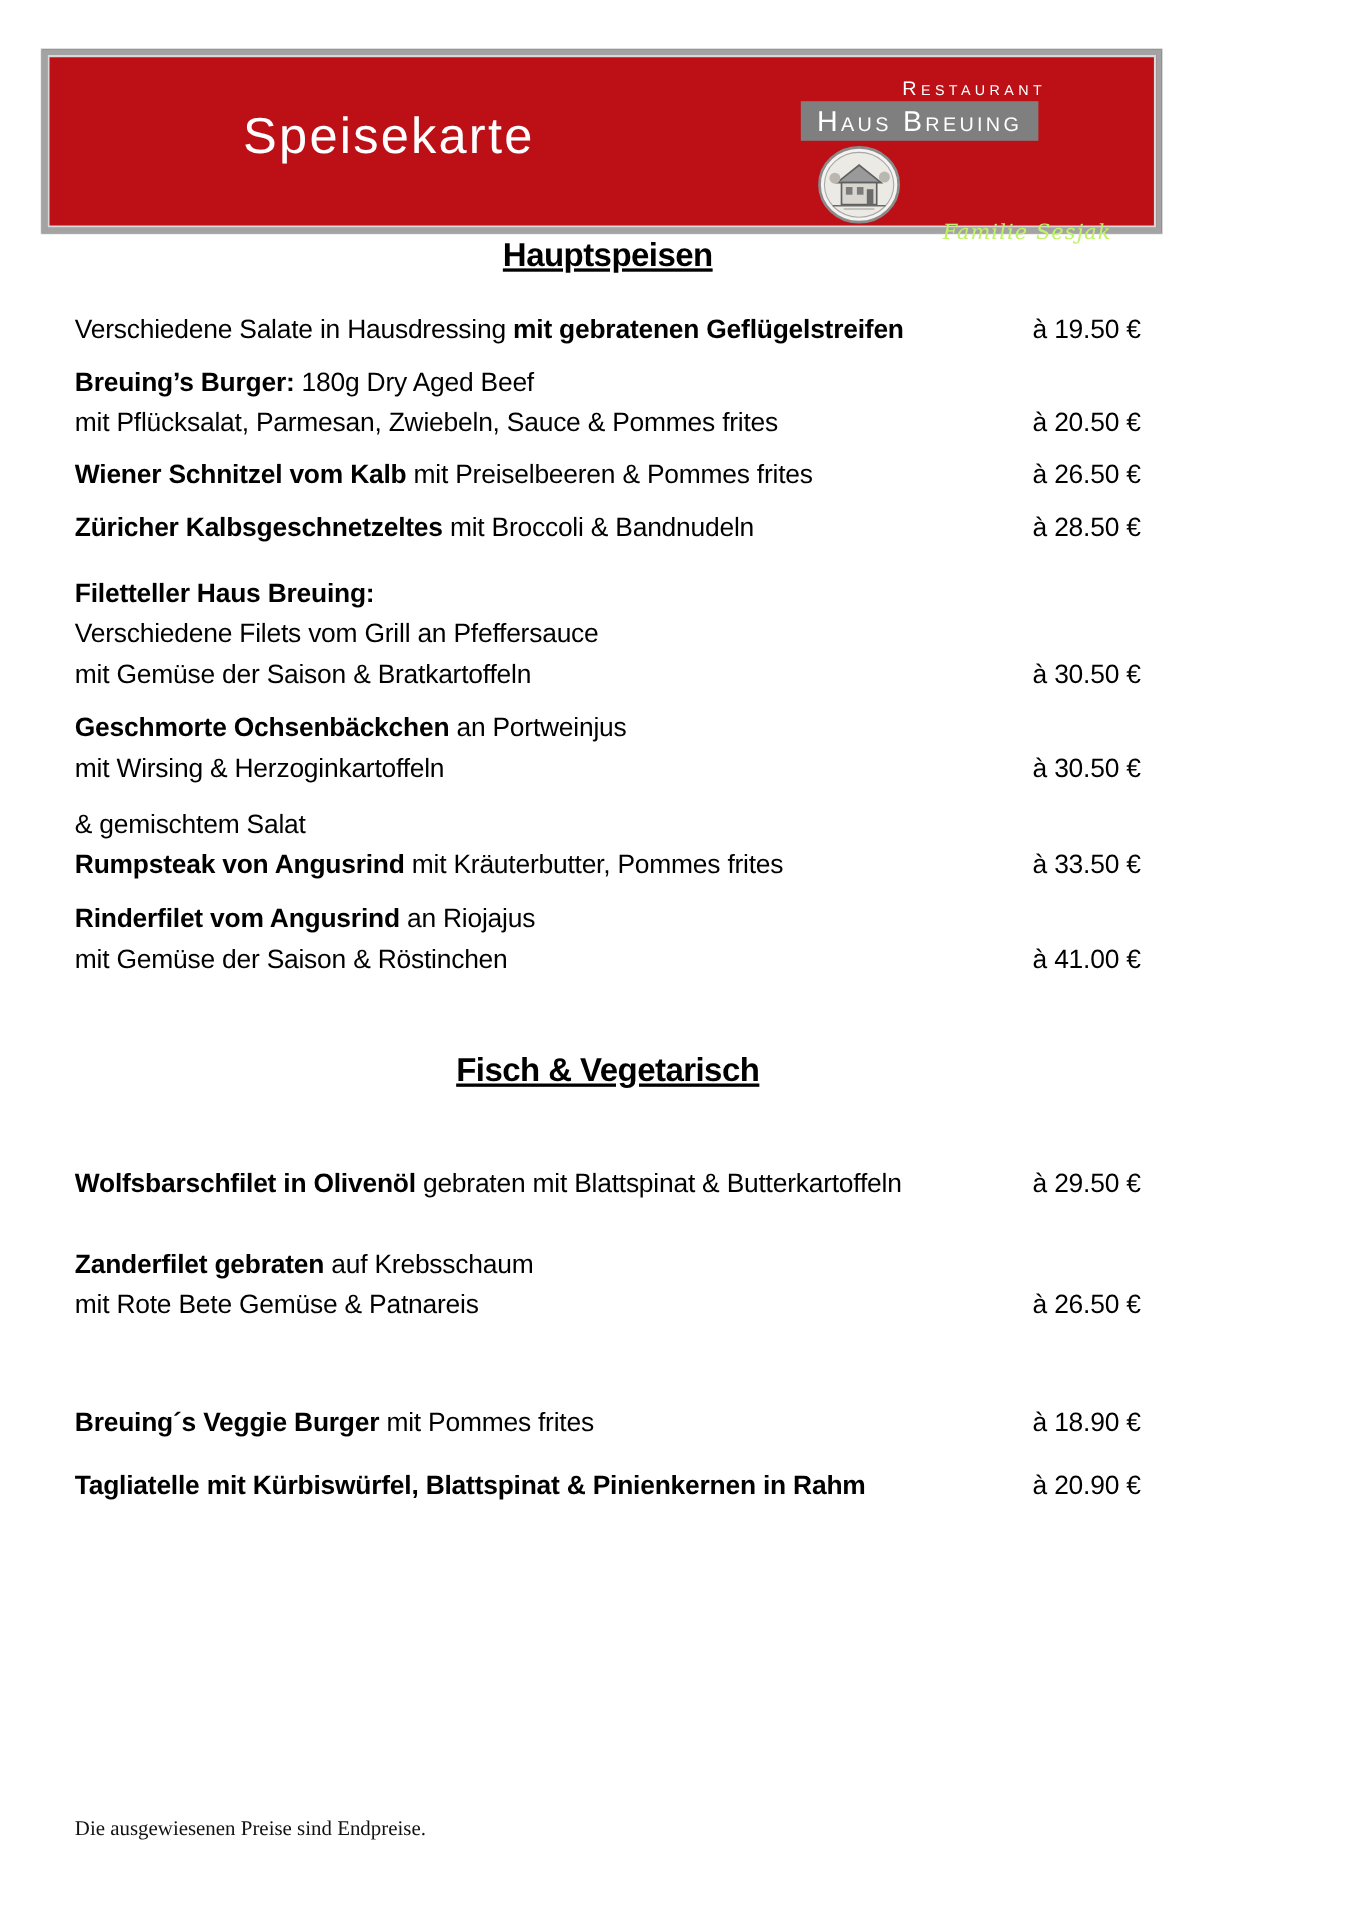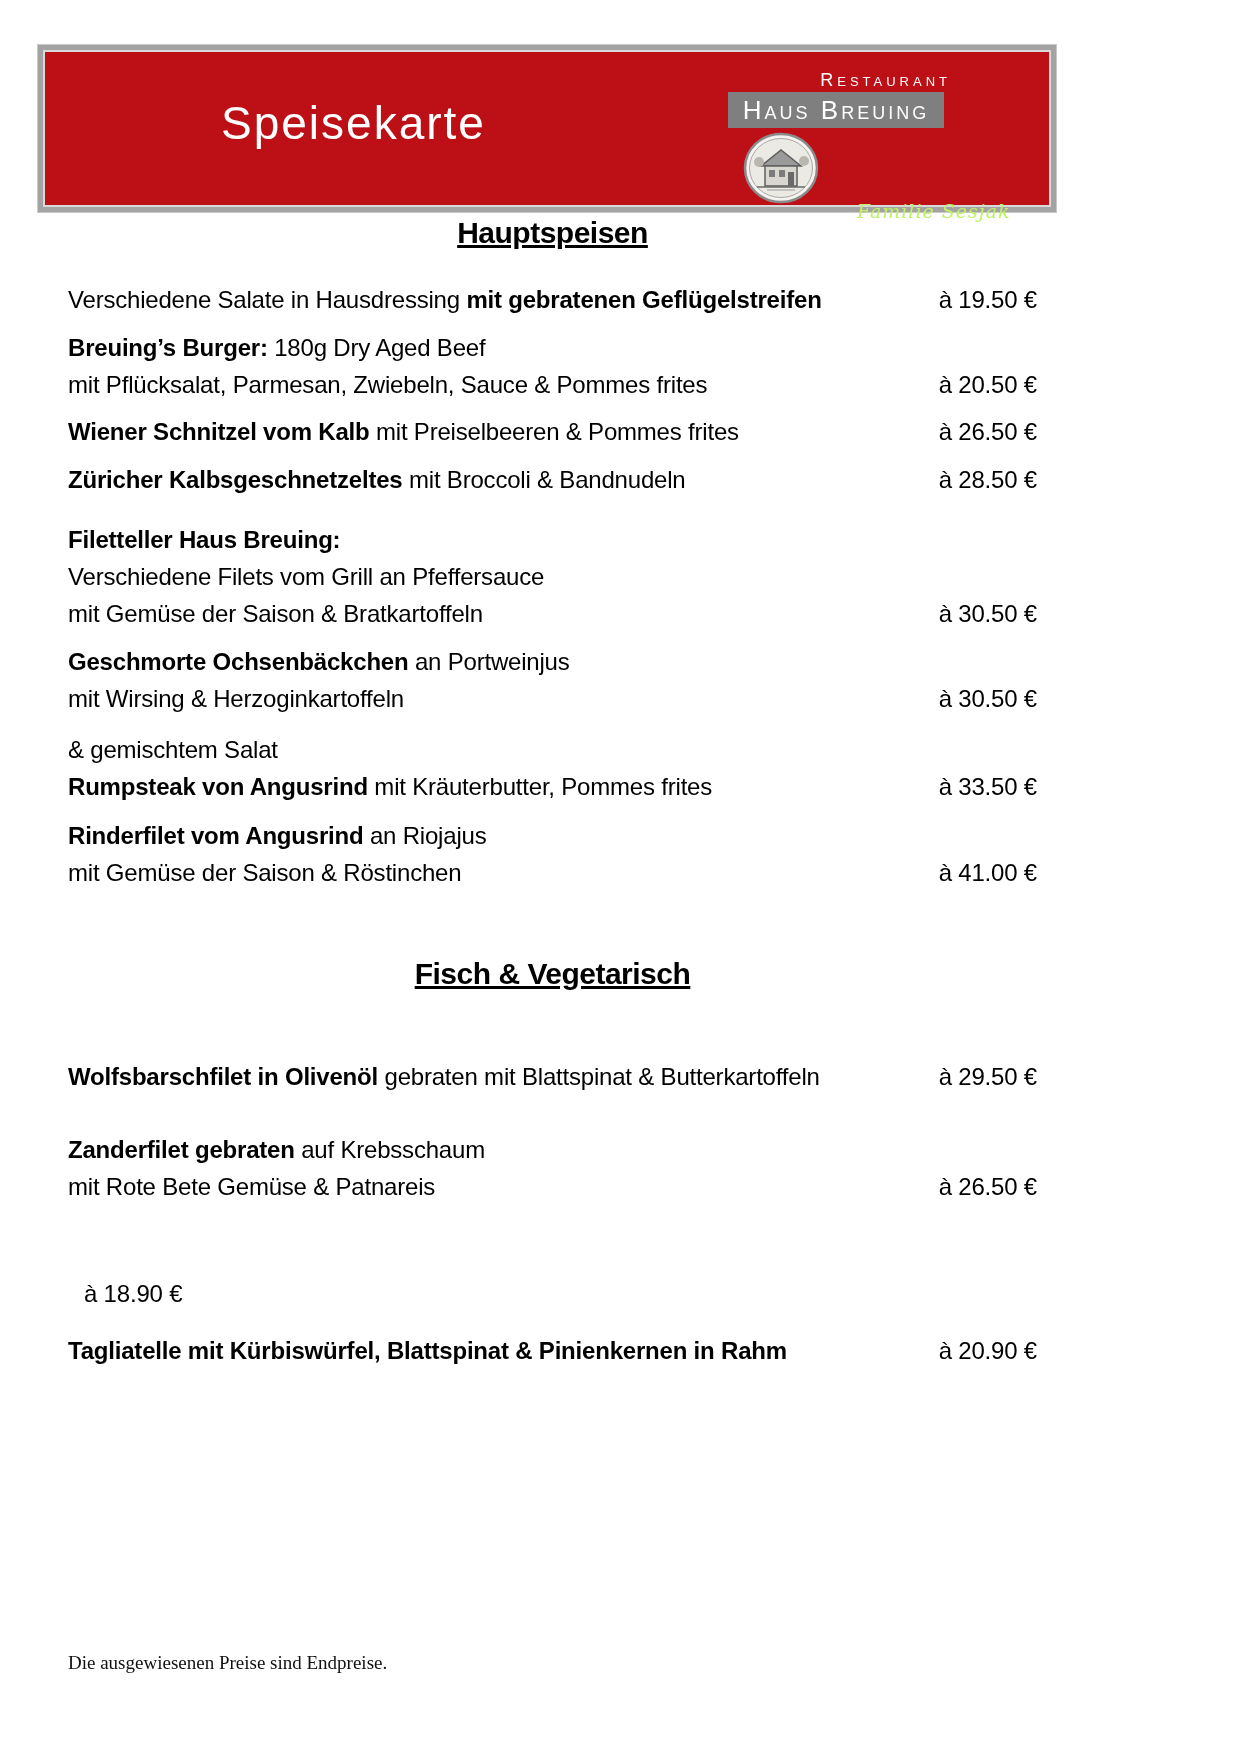--- a/index.html
+++ b/index.html
@@ -164,20 +164,23 @@
         <div class="price">à 29.50 €</div>
       </div>
       <div class="menu-item" style="margin-bottom: 70px;">
         <div class="item-lines">
           <div class="item-line"><span class="run run-bold">Zanderfilet gebraten </span><span class="run">auf Krebsschaum</span></div>
           <div class="item-line"><span class="run">mit Rote Bete Gemüse &amp; Patnareis</span></div>
         </div>
         <div class="price">à 26.50 €</div>
       </div>
       <div class="menu-item" style="margin-bottom: 20px;">
+        <div class="item-lines">
+          <div class="item-line"><span class="run run-bold">Breuing´s Veggie Burger </span><span class="run">mit Pommes frites</span></div>
+        </div>
         <div class="price">à 18.90 €</div>
       </div>
       <div class="menu-item" style="margin-bottom: 0px;">
         <div class="item-lines">
           <div class="item-line"><span class="run run-bold">Tagliatelle mit Kürbiswürfel, Blattspinat &amp; Pinienkernen in Rahm</span></div>
         </div>
         <div class="price">à 20.90 €</div>
       </div>
     </section>
   </main>

